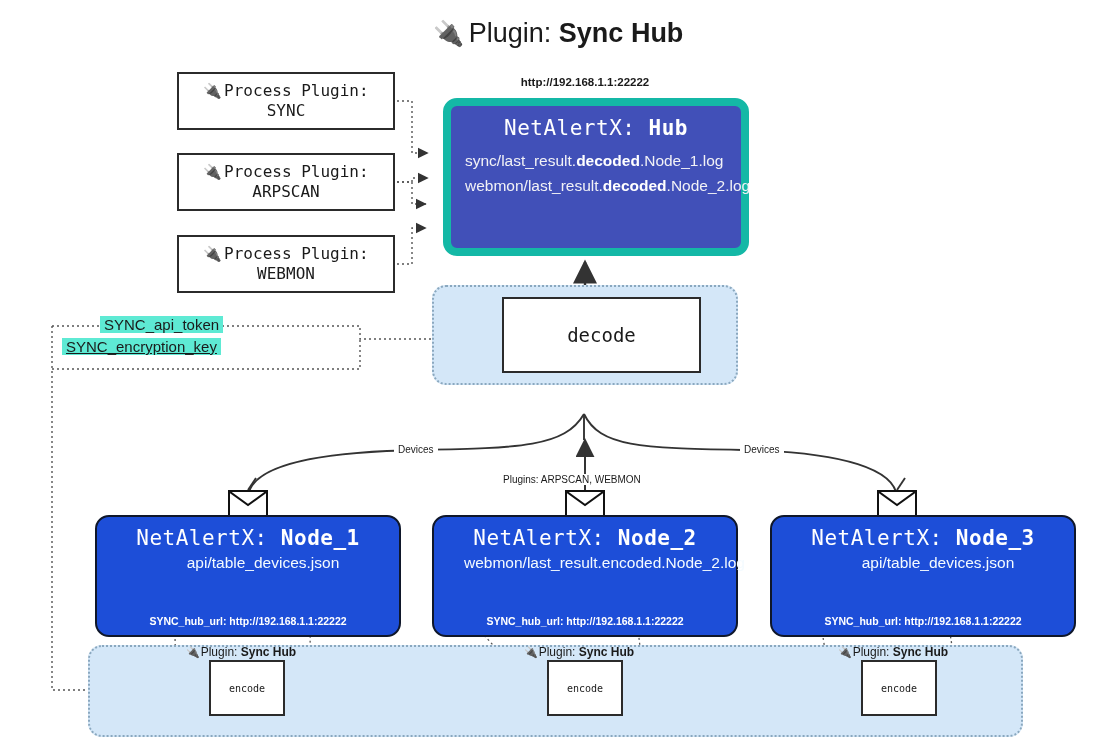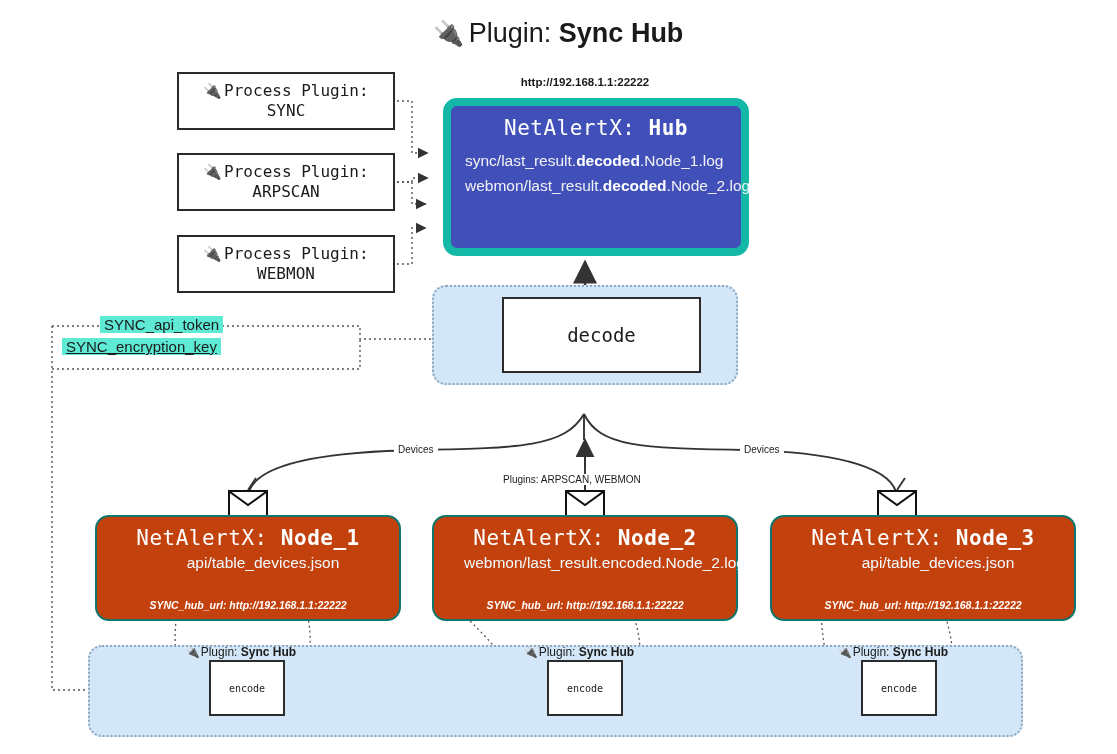--- a/index.html
+++ b/index.html
@@ -70,36 +70,36 @@
   .encodebox{width:76px;height:56px;font-size:10px;top:660px;}
 
   .plugtag{
     position:absolute;top:645px;font-size:12px;color:#1a1a1a;white-space:nowrap;
   }
   .plugtag .plug{font-size:11px;margin-right:1px;}
   .plugtag b{font-weight:bold;}
 
   
   .node{
-    position:absolute;width:306px;height:106px;top:515px;
-    background:#c2410c;border:2px solid #0f766e;border-radius:14px;
+    position:absolute;width:306px;height:122px;top:515px;
+    background:#1d4ed8;border:2px solid #0f172a;border-radius:14px;
     box-sizing:border-box;color:#ffffff;
   }
   .node .ntitle{
     text-align:center;margin-top:9px;
     font-family:"DejaVu Sans Mono","Liberation Mono",monospace;
     font-size:21px;letter-spacing:0.5px;
   }
   .node .ntitle b{font-weight:bold;}
   .node .nrow{
     text-align:center;font-size:15.5px;line-height:26px;color:#f4fbff;white-space:nowrap;margin-left:30px;
   }
   .node .nurl{
     position:absolute;left:0;bottom:8px;width:100%;text-align:center;
-    font-size:10.5px;font-weight:bold;color:#ffffff;white-space:nowrap;font-style:italic;
+    font-size:10.5px;font-weight:bold;color:#ffffff;white-space:nowrap;
   }
 
   
   .envelope{
     position:absolute;width:40px;height:29px;top:490px;
     background:#ffffff;border:2px solid #111;box-sizing:border-box;
   }
 
   
   .elabel{

